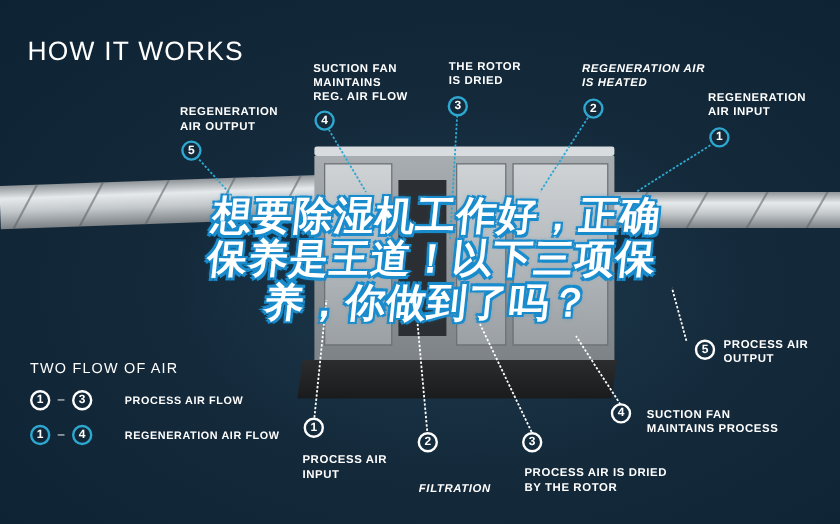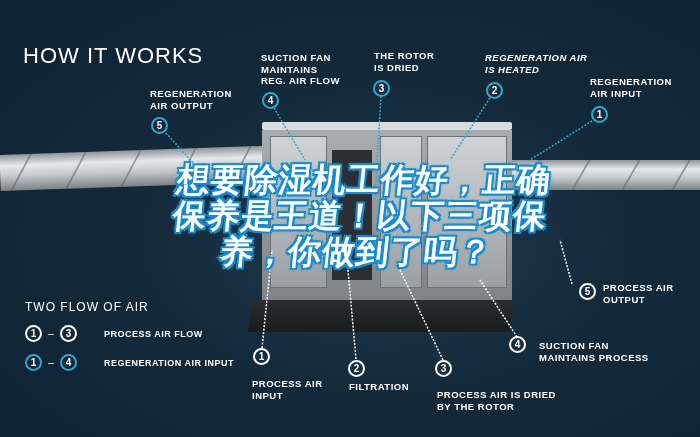--- a/index.html
+++ b/index.html
@@ -1,19 +1,19 @@
 <!DOCTYPE html>
 <html><head>
 <meta charset="utf-8">
 <style>
   html,body{margin:0;padding:0;}
   body{width:700px;height:437px;overflow:hidden;font-family:"Liberation Sans","DejaVu Sans",sans-serif;}
   .stage{position:relative;width:700px;height:437px;overflow:hidden;
     background:radial-gradient(ellipse at 55% 55%, #1e3a4e 0%, #142a3b 45%, #0d2233 100%);}
-  .title{position:absolute;left:23px;top:30px;color:#fff;font-size:22px;letter-spacing:1px;font-weight:400;margin-top:13px;}
+  .title{position:absolute;left:23px;top:30px;color:#fff;font-size:22px;letter-spacing:1px;font-weight:400;}
   .lbl{position:absolute;color:#fff;font-size:9.5px;font-weight:700;letter-spacing:0.5px;line-height:11.5px;text-transform:uppercase;}
   .num{position:absolute;width:17px;height:17px;border-radius:50%;border:2px solid #2ea8d0;color:#fff;font-size:10px;font-weight:700;display:flex;align-items:center;justify-content:center;box-sizing:border-box;}
   .num.white{border-color:#fff;}
   .duct{position:absolute;height:36px;background:linear-gradient(180deg,#8e9498 0%,#e6e9eb 30%,#c3c8cb 60%,#7b8185 100%);}
   .duct .rib{position:absolute;top:0;width:2px;height:100%;background:rgba(90,95,100,0.55);transform:skewX(-30deg);}
   .machine{position:absolute;left:262px;top:122px;width:256px;height:210px;}
   .m-top{position:absolute;left:0;top:0;width:250px;height:8px;background:#d9dcde;border-radius:2px;}
   .m-body{position:absolute;left:0;top:8px;width:250px;height:170px;background:linear-gradient(180deg,#a8adb1,#7d8387);}
   .m-panel{position:absolute;background:linear-gradient(180deg,#cfd3d6,#9aa0a4);border:1px solid #6b7176;}
   .m-base{position:absolute;left:-12px;top:178px;width:262px;height:32px;background:linear-gradient(180deg,#2a2c2e,#1a1b1c);transform:skewX(-8deg);}
@@ -117,31 +117,31 @@
   <div class="legend-row" style="top:325px;">
     <div class="num white">1</div>
     <span class="dash">–</span>
     <div class="num white">3</div>
     <span class="ltxt">PROCESS AIR FLOW</span>
   </div>
   <div class="legend-row" style="top:354px;">
     <div class="num">1</div>
     <span class="dash">–</span>
     <div class="num">4</div>
-    <span class="ltxt">REGENERATION AIR INPUT</span>
+    <span class="ltxt">REGENERATION AIR FLOW</span>
   </div>
 
   <div class="num white" style="left:253px;top:348px;">1</div>
   <div class="lbl" style="left:252px;top:378px;">
     <div>PROCESS AIR</div>
       <div>INPUT</div>
   </div>
 
   <div class="num white" style="left:348px;top:360px;">2</div>
-  <div class="lbl" style="left:349px;top:381px;">
+  <div class="lbl" style="left:349px;top:402px;font-style:italic;">
     <div>FILTRATION</div>
   </div>
 
   <div class="num white" style="left:435px;top:360px;">3</div>
   <div class="lbl" style="left:437px;top:389px;">
     <div>PROCESS AIR IS DRIED</div>
       <div>BY THE ROTOR</div>
   </div>
 
   <div class="num white" style="left:509px;top:336px;">4</div>

